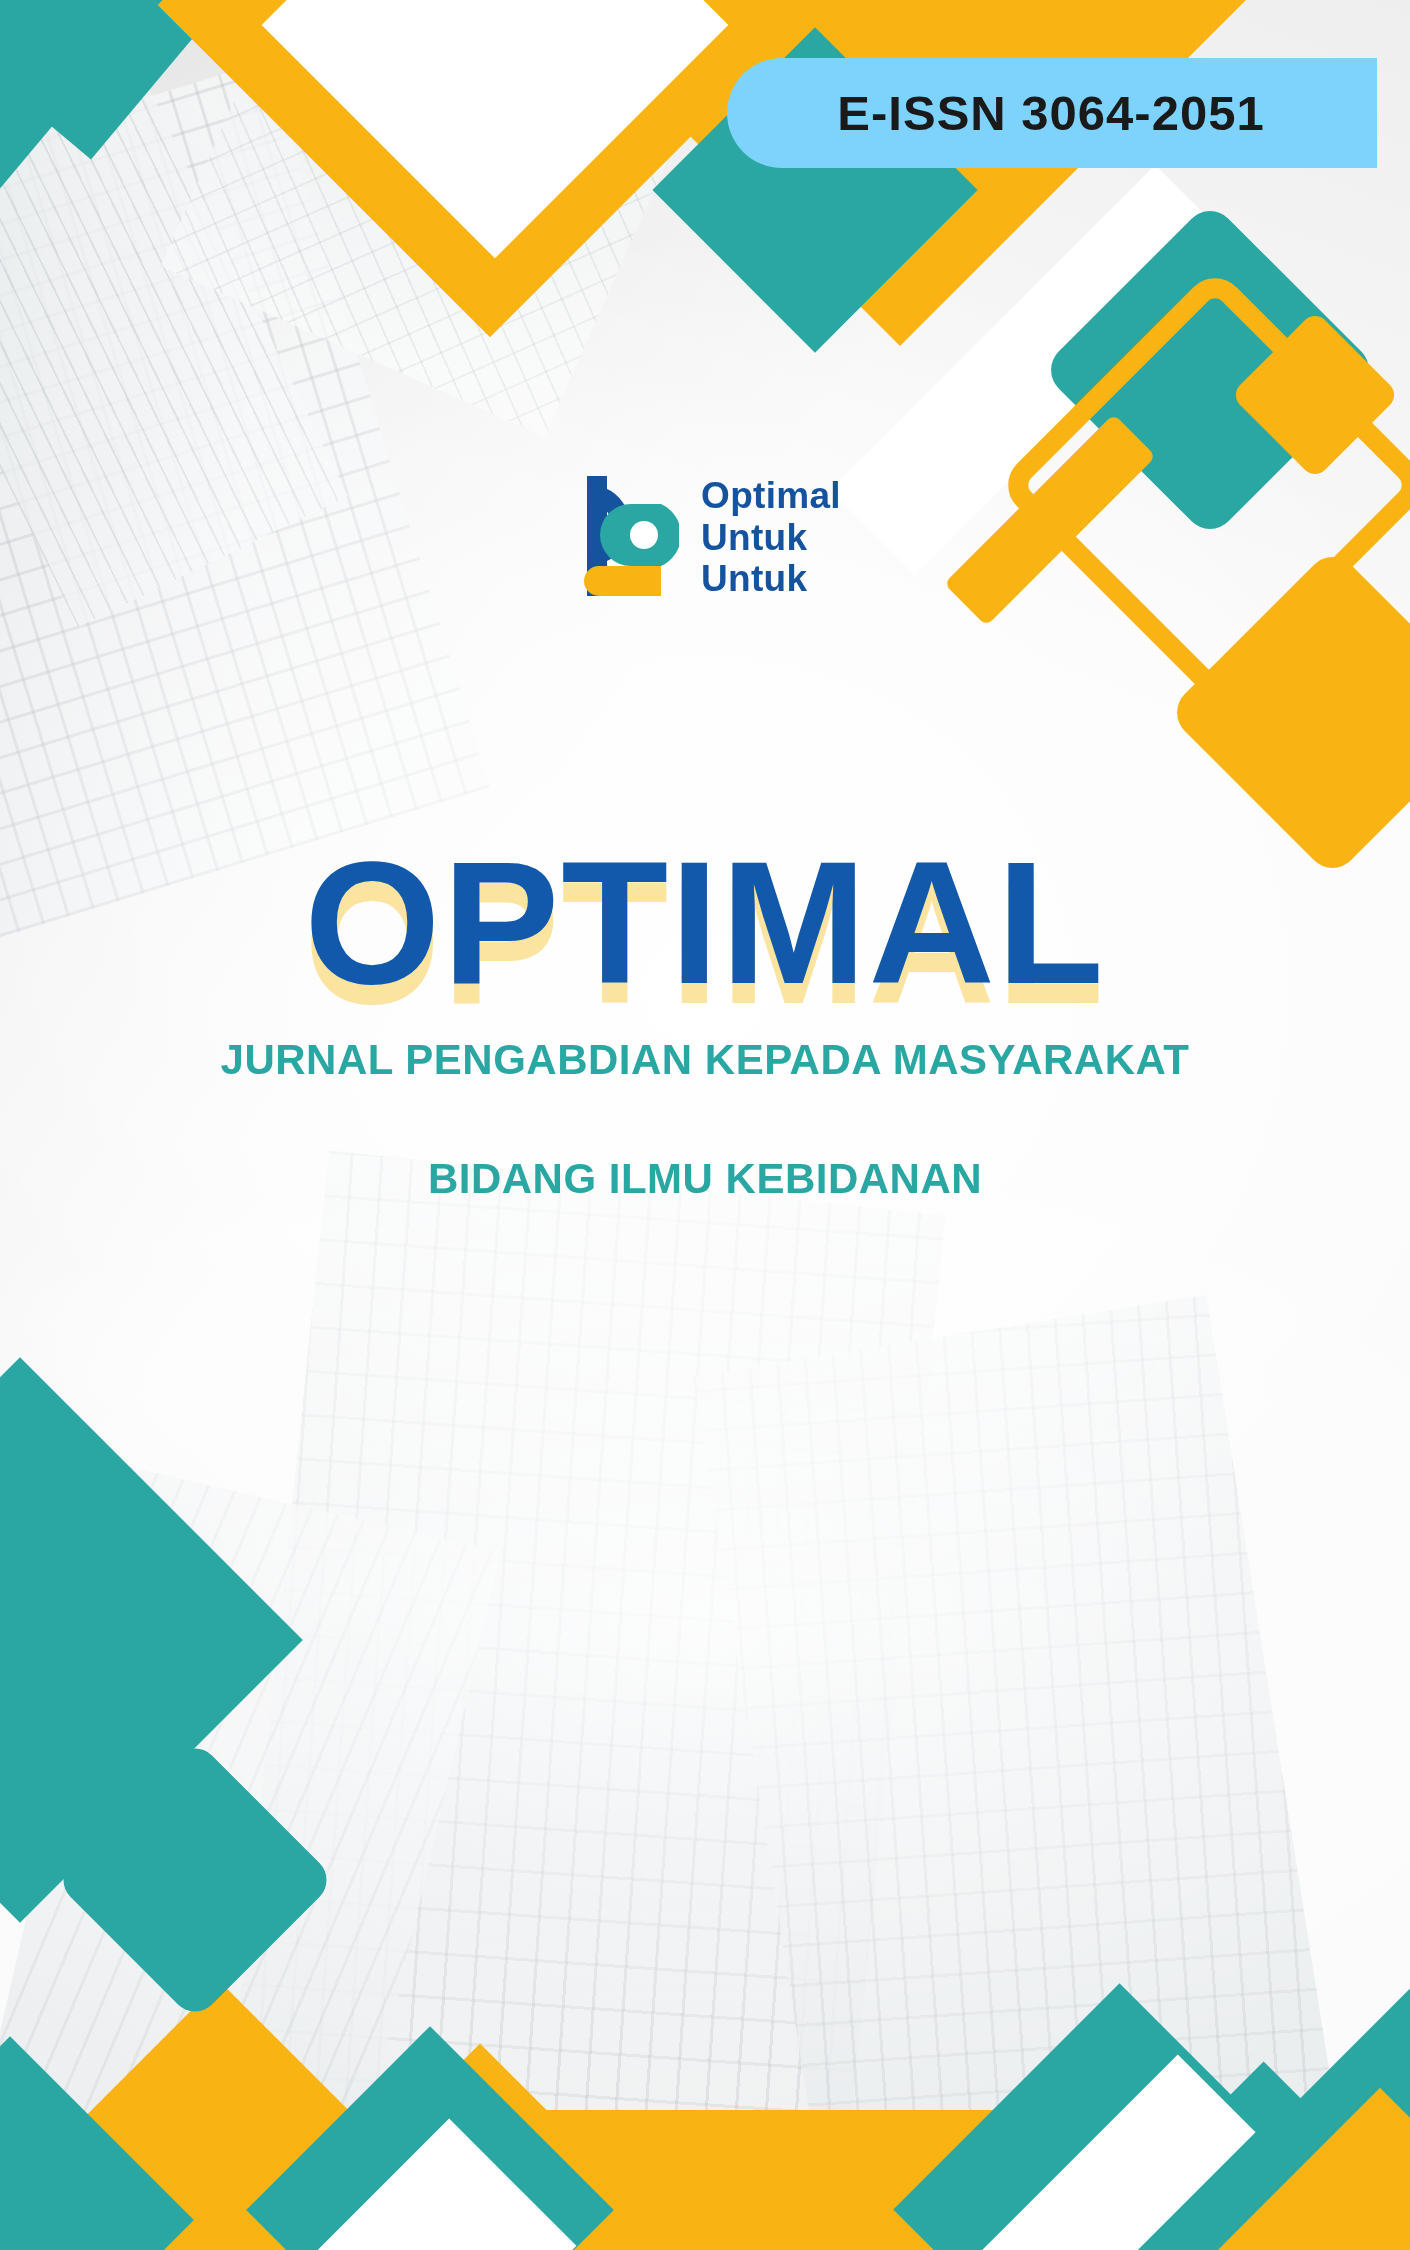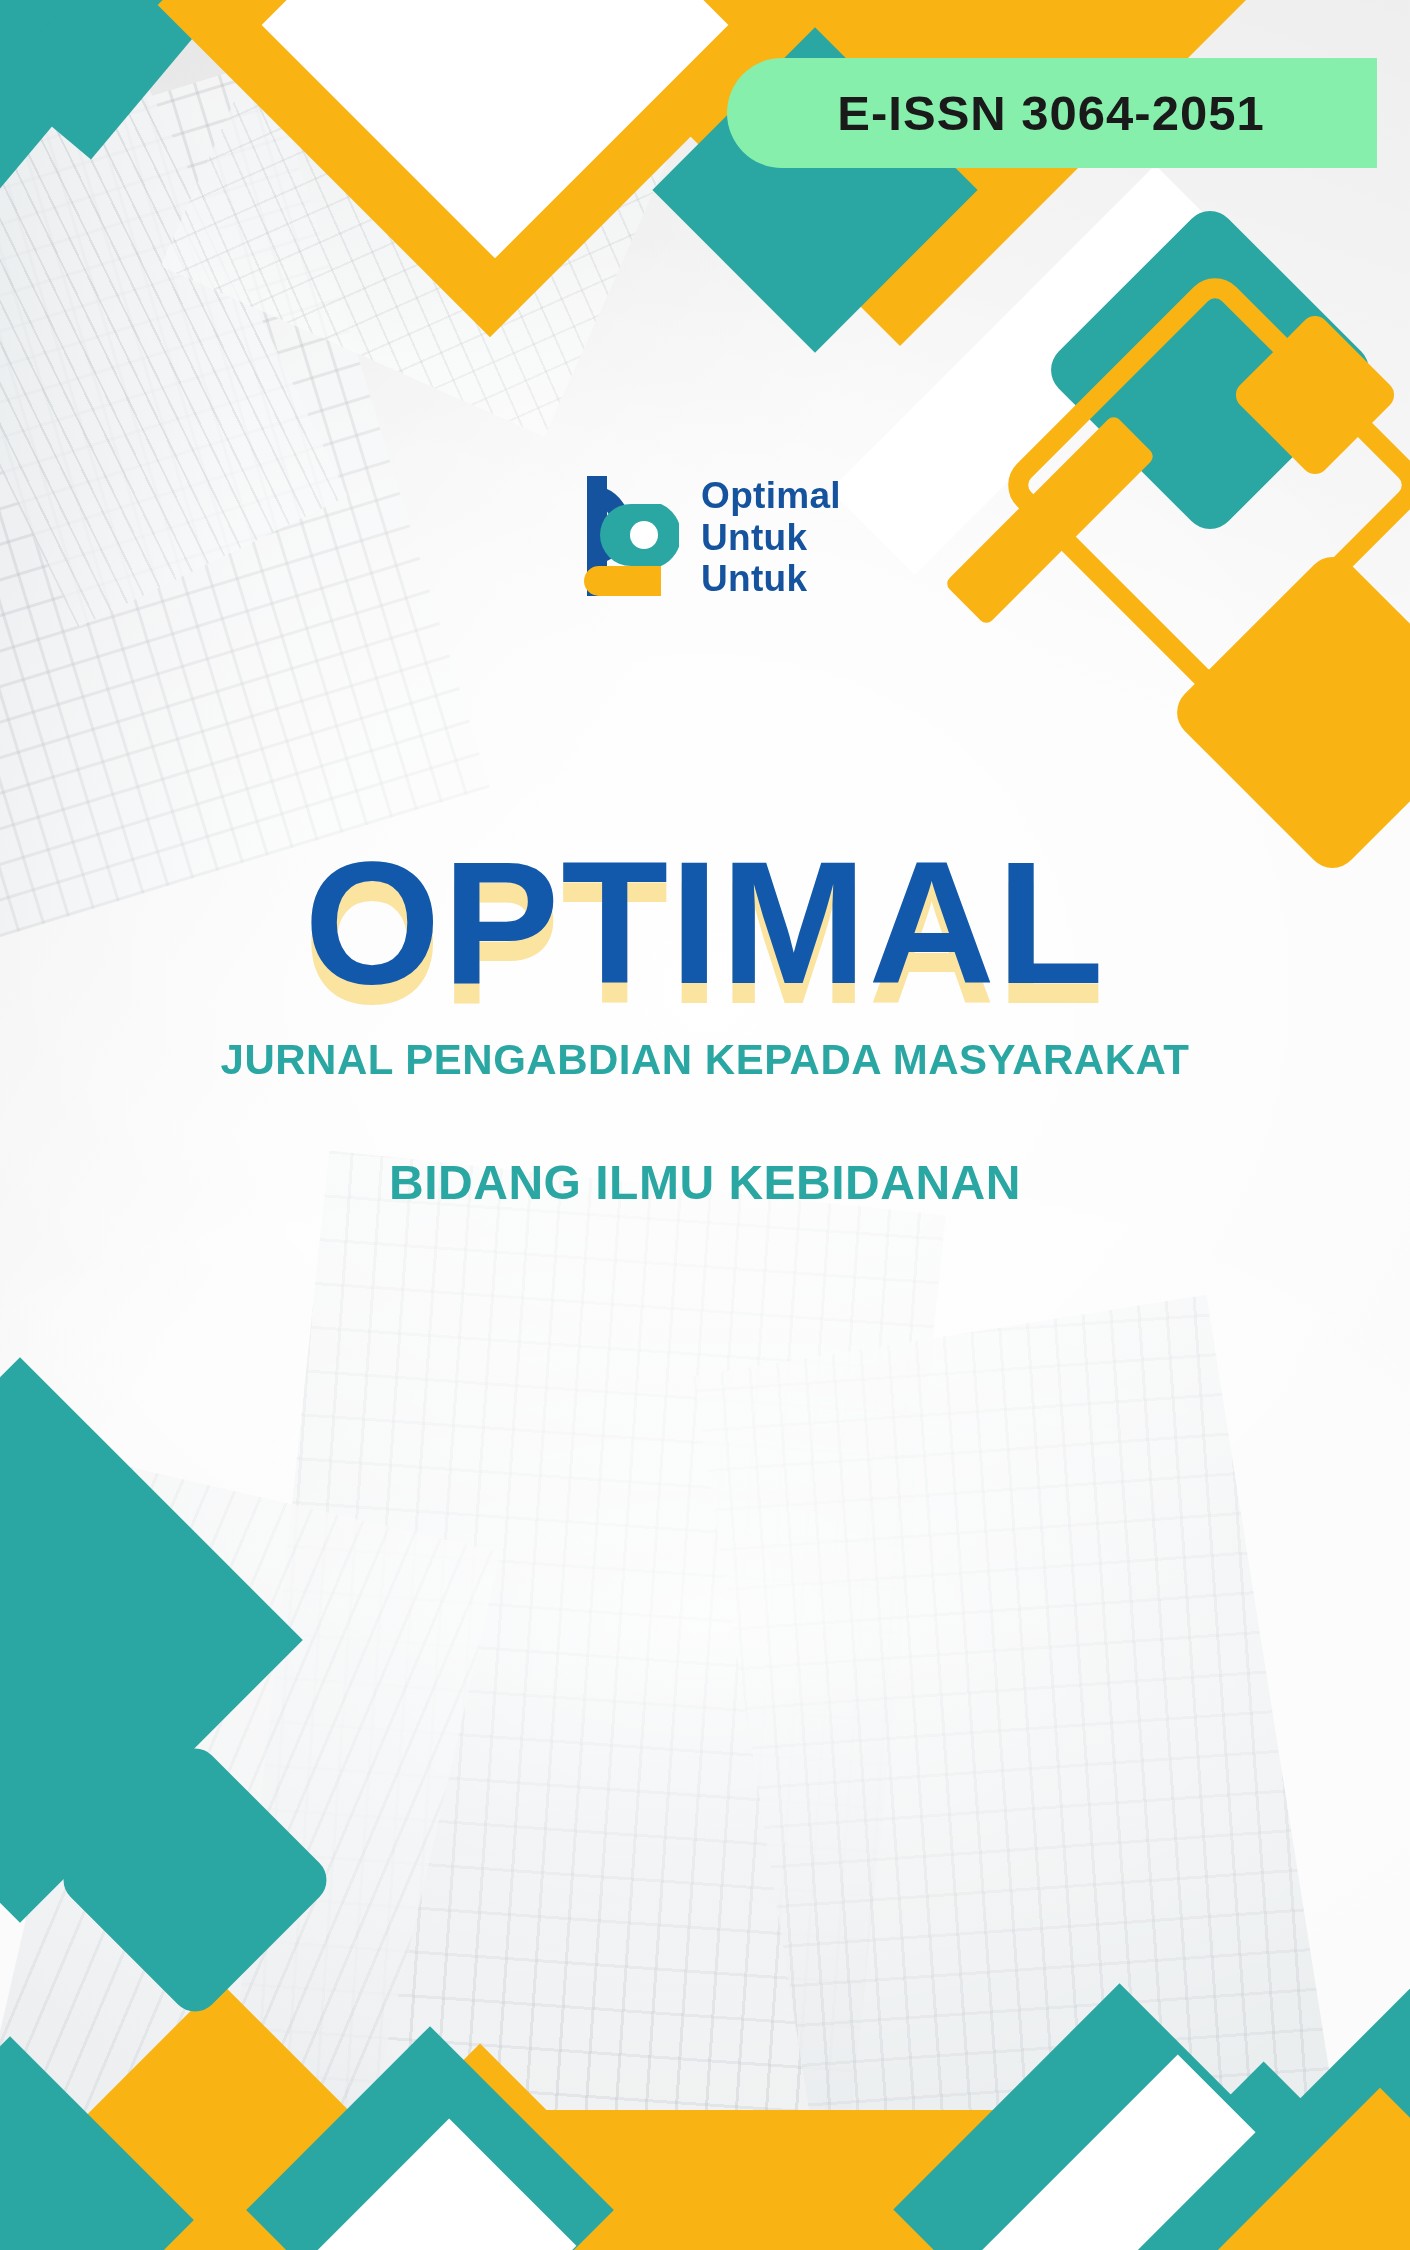--- a/index.html
+++ b/index.html
@@ -281,21 +281,21 @@
     width: 200px; height: 200px;
     background: #2aa7a2;
     transform: rotate(45deg);
   }
 
   
   .issn-pill {
     position: absolute;
     left: 727px; top: 58px;
     width: 650px; height: 110px;
-    background: #86efac;
+    background: #7dd3fc;
     border-radius: 55px 0 0 55px;
     display: flex;
     align-items: center;
     justify-content: center;
     padding-right: 2px;
     box-sizing: border-box;
   }
   .issn-text {
     font-size: 49px;
     font-weight: bold;
@@ -357,21 +357,21 @@
     text-align: center;
     font-size: 42px;
     font-weight: bold;
     color: #2aa7a2;
     letter-spacing: .5px;
   }
   .sub2 {
     position: absolute;
     left: 0; right: 0; top: 1155px;
     text-align: center;
-    font-size: 48px;
+    font-size: 42px;
     font-weight: bold;
     color: #2aa7a2;
     letter-spacing: .5px;
   }
 
   
   .volume-pill {
     position: absolute;
     left: 352px; top: 1440px;
     width: 700px; height: 108px;

